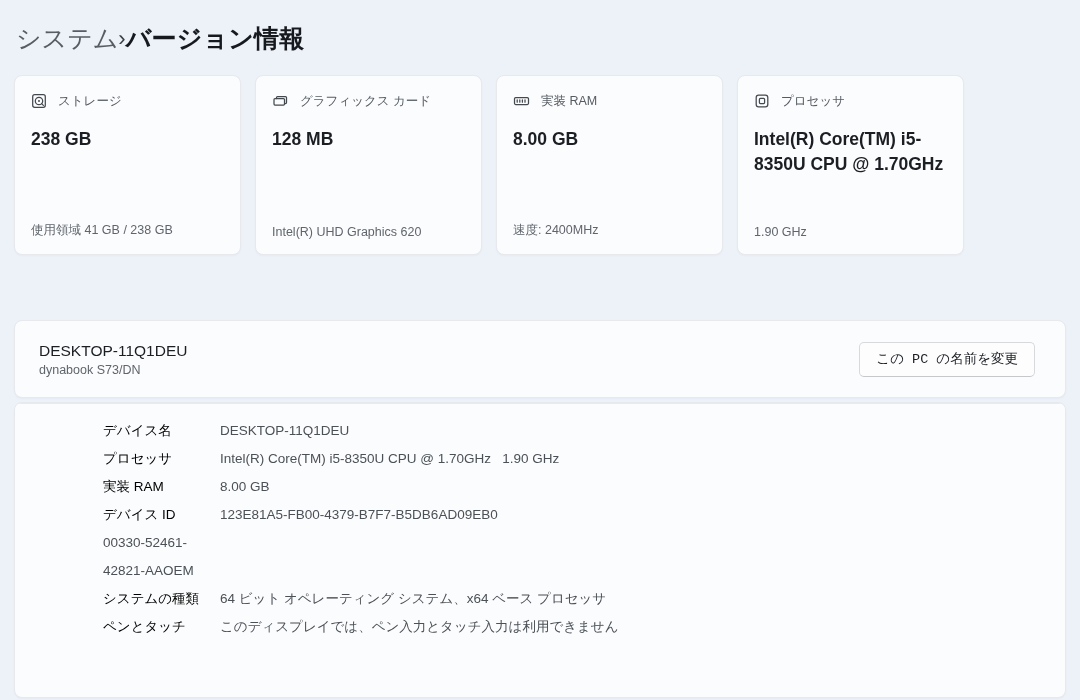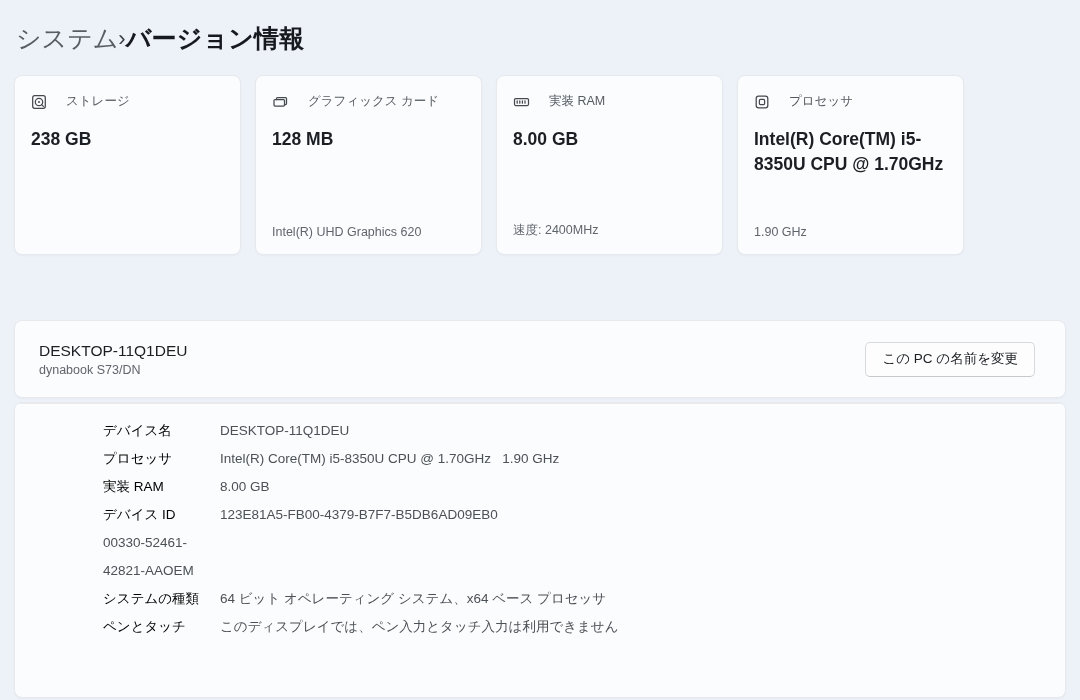--- a/index.html
+++ b/index.html
@@ -25,21 +25,21 @@
   .cards-row { display: flex; gap: 14px; margin-top: 17px; width: 952px; }
   .card {
     flex: 0 0 227px; height: 180px;
     background: #fbfcfd;
     border: 1px solid #e7e9ec;
     border-radius: 8px;
     padding: 17px 16px 15px 16px;
     display: flex; flex-direction: column;
     box-shadow: 0 1px 2px rgba(20,40,80,0.03);
   }
-  .card-head { display: flex; align-items: center; gap: 19px; color: #565b62; }
+  .card-head { display: flex; gap: 11px; color: #565b62; }
   .card-label { font-size: 12.5px; color: #565b62; }
   .card-value { margin-top: 17px; font-size: 17.5px; font-weight: 700; color: #1b1e23; line-height: 1.45; max-width: 200px; }
   .card-footer { margin-top: auto; font-size: 12.5px; color: #60656c; }
   .card-icon svg { display: block; }
 
   
   .device-card {
     margin-top: 65px;
     background: #fbfcfd;
     border: 1px solid #e7e9ec;
@@ -47,21 +47,21 @@
     height: 78px;
     display: flex; align-items: center;
     padding: 0 30px 0 24px;
     box-shadow: 0 1px 2px rgba(20,40,80,0.03);
   }
   .device-name { font-size: 15.5px; color: #1b1e23; }
   .device-model { font-size: 12.5px; color: #60656c; margin-top: 3px; }
   .spacer { flex: 1; }
 
   .win-btn {
-    font-family: Liberation Sans, sans-serif;
+    font-family: Liberation Mono, monospace;
     font-size: 13.5px; color: #1b1e23;
     background: #fdfdfe;
     border: 1px solid #d7d9dc;
     border-bottom-color: #c6c8cb;
     border-radius: 5px;
     padding: 7px 16px 8px 16px;
     cursor: pointer;
     white-space: nowrap;
   }
 
@@ -117,20 +117,21 @@
           <svg width="16" height="16" viewBox="0 0 16 16" class="icon-stroke">
             <rect x="1.7" y="1.7" width="12.6" height="12.6" rx="2"></rect>
             <circle cx="8" cy="8" r="3.7"></circle>
             <circle cx="8" cy="8" r="0.4"></circle>
             <path d="M10.6 10.6 L12.4 12.4"></path>
           </svg>
         </span>
         <span class="card-label">ストレージ</span>
       </div>
       <div class="card-value">238 GB</div>
+      <div class="card-footer">使用領域 41 GB / 238 GB</div>
     </div>
 
     <div class="card">
       <div class="card-head">
         <span class="card-icon">
           <svg width="17" height="16" viewBox="0 0 17 16" class="icon-stroke">
             <path d="M4.5 5.5 V4.5 a1 1 0 0 1 1-1 h8 a1 1 0 0 1 1 1 v5 a1 1 0 0 1 -1 1 h-1"></path>
             <rect x="2" y="5.5" width="10.5" height="6.5" rx="1"></rect>
           </svg>
         </span>

